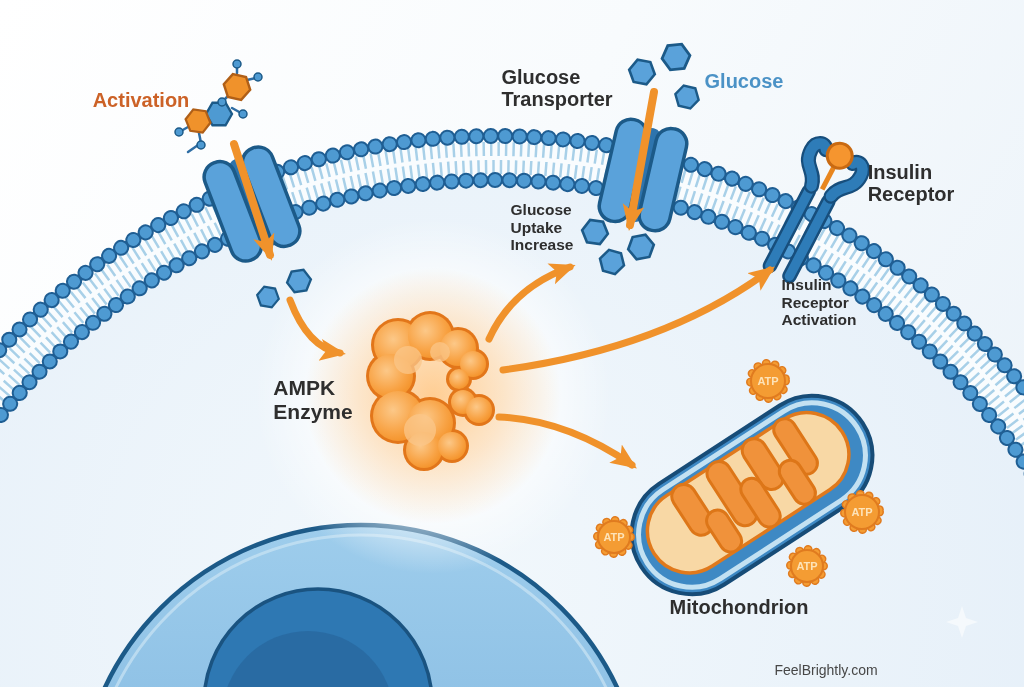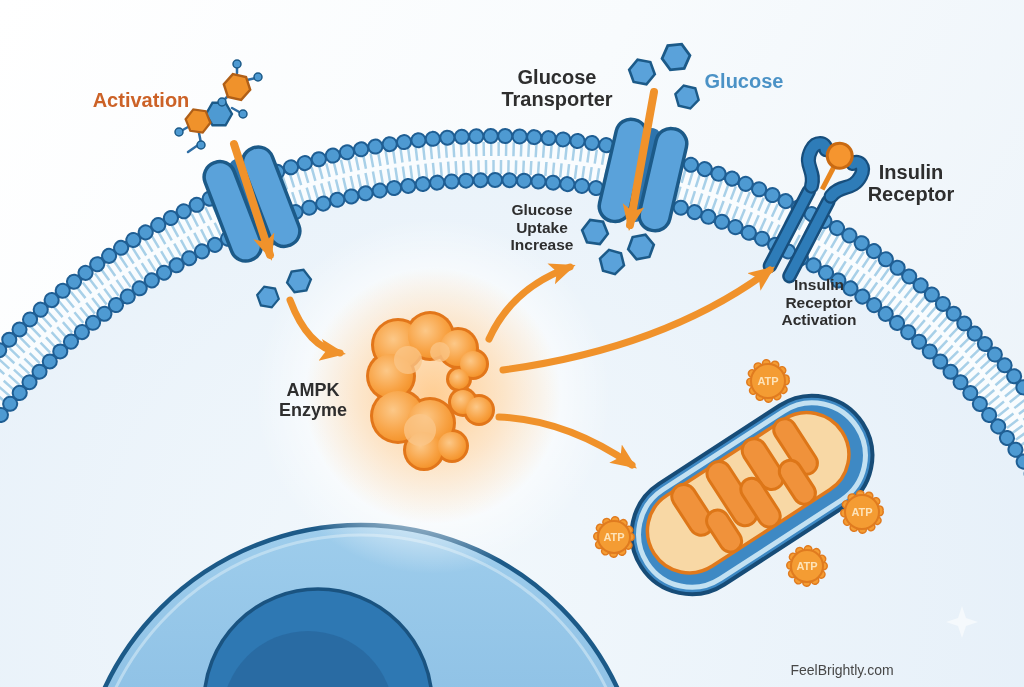--- a/index.html
+++ b/index.html
@@ -4,21 +4,21 @@
 <style>
   html,body{margin:0;padding:0;}
   .stage{
     position:relative;width:1024px;height:687px;overflow:hidden;
     background:linear-gradient(120deg,#ffffff 0%,#f8fbfd 45%,#eaf2f9 100%);
     font-family:"Liberation Sans",sans-serif;
   }
   .stage svg{position:absolute;left:0;top:0;}
   .lbl{
     position:absolute;transform:translate(-50%,-50%);
-    white-space:pre-line;text-align:center;
+    white-space:pre-line;text-align:left;
     font-weight:700;color:#2e2e2e;line-height:1.12;
     pointer-events:none;
   }
   .lbl-big{font-size:20px;}
   .lbl-small{font-size:15.5px;line-height:1.13;}
   .c-berberine{color:#cc6227;}
   .c-glucose{color:#4b92c6;}
   .watermark{font-weight:400;font-size:14px;color:#474747;}
 </style>
 </head>
@@ -227,17 +227,18 @@
 Transporter</div>
 <div class="lbl lbl-big c-glucose" style="left:744px;top:81px;">Glucose</div>
 <div class="lbl lbl-small" style="left:542px;top:227px;">Glucose
 Uptake
 Increase</div>
 <div class="lbl lbl-big" style="left:911px;top:183px;">Insulin
 Receptor</div>
 <div class="lbl lbl-small" style="left:819px;top:302px;">Insulin
 Receptor
 Activation</div>
-<div class="lbl lbl-big" style="left:313px;top:400px;font-size:18px;">AMPK
+<div class="lbl lbl-big" style="left:313px;top:400px;font-size:21px;">AMPK
 Enzyme</div>
-<div class="lbl watermark" style="left:826px;top:671px;margin-left:16px;">FeelBrightly.com</div>
+<div class="lbl lbl-big" style="left:739px;top:607px;">Mitochondrion</div>
+<div class="lbl watermark" style="left:826px;top:671px;">FeelBrightly.com</div>
 
 </div>
 
 </body></html>

